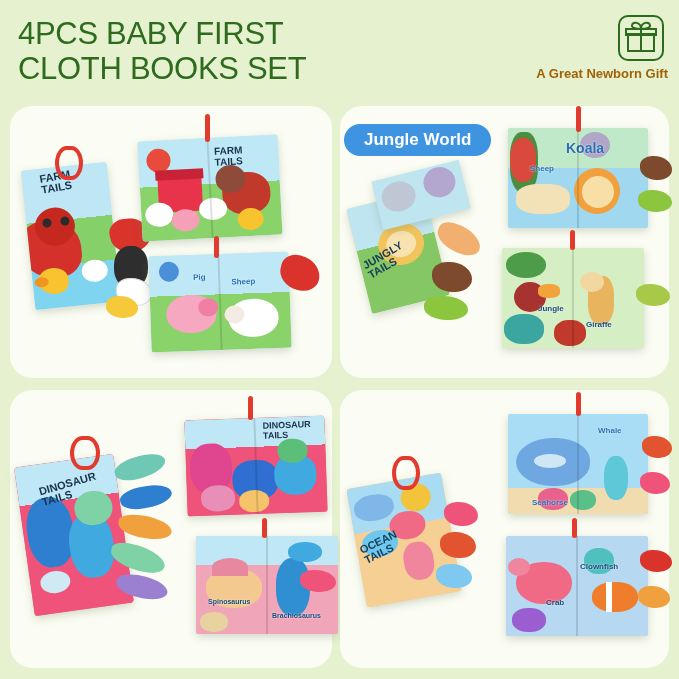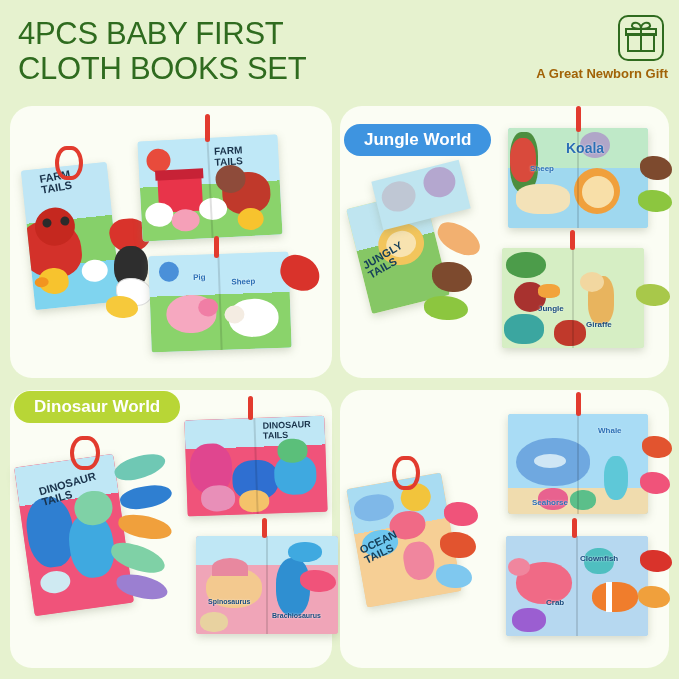--- a/index.html
+++ b/index.html
@@ -250,21 +250,20 @@
       <div class="blob" style="left:80px;top:22px;width:34px;height:58px;background:#2f8fd1;border-radius:44%;"></div>
       <div class="blob" style="left:92px;top:6px;width:34px;height:20px;background:#3fa9e0;border-radius:48%;"></div>
       <div class="blob" style="left:4px;top:76px;width:28px;height:20px;background:#e8d2a0;border-radius:46%;"></div>
       <div class="lbl dark" style="left:12px;top:62px;font-size:7px;">Spinosaurus</div>
       <div class="lbl dark" style="left:76px;top:76px;font-size:7px;">Brachiosaurus</div>
       <div class="spine"></div>
     </div>
     <div class="ribbon" style="left:252px;top:128px;width:5px;height:20px;"></div>
     <div class="tail" style="left:290px;top:180px;width:36px;height:22px;background:#f0537a;"></div>
   </div>
-  <div class="badge b-dino" style="background:#b8d636;">Dinosaur World</div>
 
   <div class="panel p-br">
 
     <div class="book shadow cover" style="left:16px;top:90px;width:96px;height:120px;transform:rotate(-10deg);background:#f4c98a;">
       <div class="pg" style="background:linear-gradient(#a9dcf2 0 38%,#f6cf95 38% 100%);"></div>
       <div class="blob" style="left:4px;top:10px;width:40px;height:26px;background:#7fb8e8;border-radius:46%;"></div>
       <div class="blob" style="left:52px;top:6px;width:30px;height:28px;background:#f2c43c;border-radius:50%;"></div>
       <div class="blob" style="left:36px;top:32px;width:36px;height:28px;background:#f06a86;border-radius:48%;"></div>
       <div class="blob" style="left:6px;top:46px;width:36px;height:26px;background:#6ec7ef;border-radius:48%;"></div>
       <div class="blob" style="left:44px;top:64px;width:30px;height:38px;background:#f0869e;border-radius:44%;"></div>
@@ -293,21 +292,21 @@
 
     <div class="book shadow spread" style="left:166px;top:146px;width:142px;height:100px;background:#9ed3f2;">
       <div class="pg" style="background:linear-gradient(#b6d8f0 0 100%);"></div>
       <div class="blob" style="left:10px;top:26px;width:56px;height:42px;background:#f06a86;border-radius:48%;"></div>
       <div class="blob" style="left:2px;top:22px;width:22px;height:18px;background:#f0869e;border-radius:50%;"></div>
       <div class="blob" style="left:86px;top:46px;width:46px;height:30px;background:#f07d2c;border-radius:46%;"></div>
       <div class="stripe" style="left:100px;top:46px;width:6px;height:30px;background:#ffffff;"></div>
       <div class="blob" style="left:78px;top:12px;width:30px;height:26px;background:#4fbfc0;border-radius:46%;"></div>
       <div class="blob" style="left:6px;top:72px;width:34px;height:24px;background:#9b5ed1;border-radius:46%;"></div>
       <div class="lbl dark" style="left:40px;top:62px;font-size:8px;">Crab</div>
-      <div class="lbl dark" style="left:74px;top:18px;font-size:8px;">Clownfish</div>
+      <div class="lbl dark" style="left:74px;top:26px;font-size:8px;">Clownfish</div>
       <div class="spine"></div>
     </div>
     <div class="ribbon" style="left:232px;top:128px;width:5px;height:20px;"></div>
     <div class="tail" style="left:300px;top:160px;width:32px;height:22px;background:#d9332b;"></div>
     <div class="tail" style="left:298px;top:196px;width:32px;height:22px;background:#f0a03c;"></div>
   </div>
 
 </div>
 
 </body></html>

